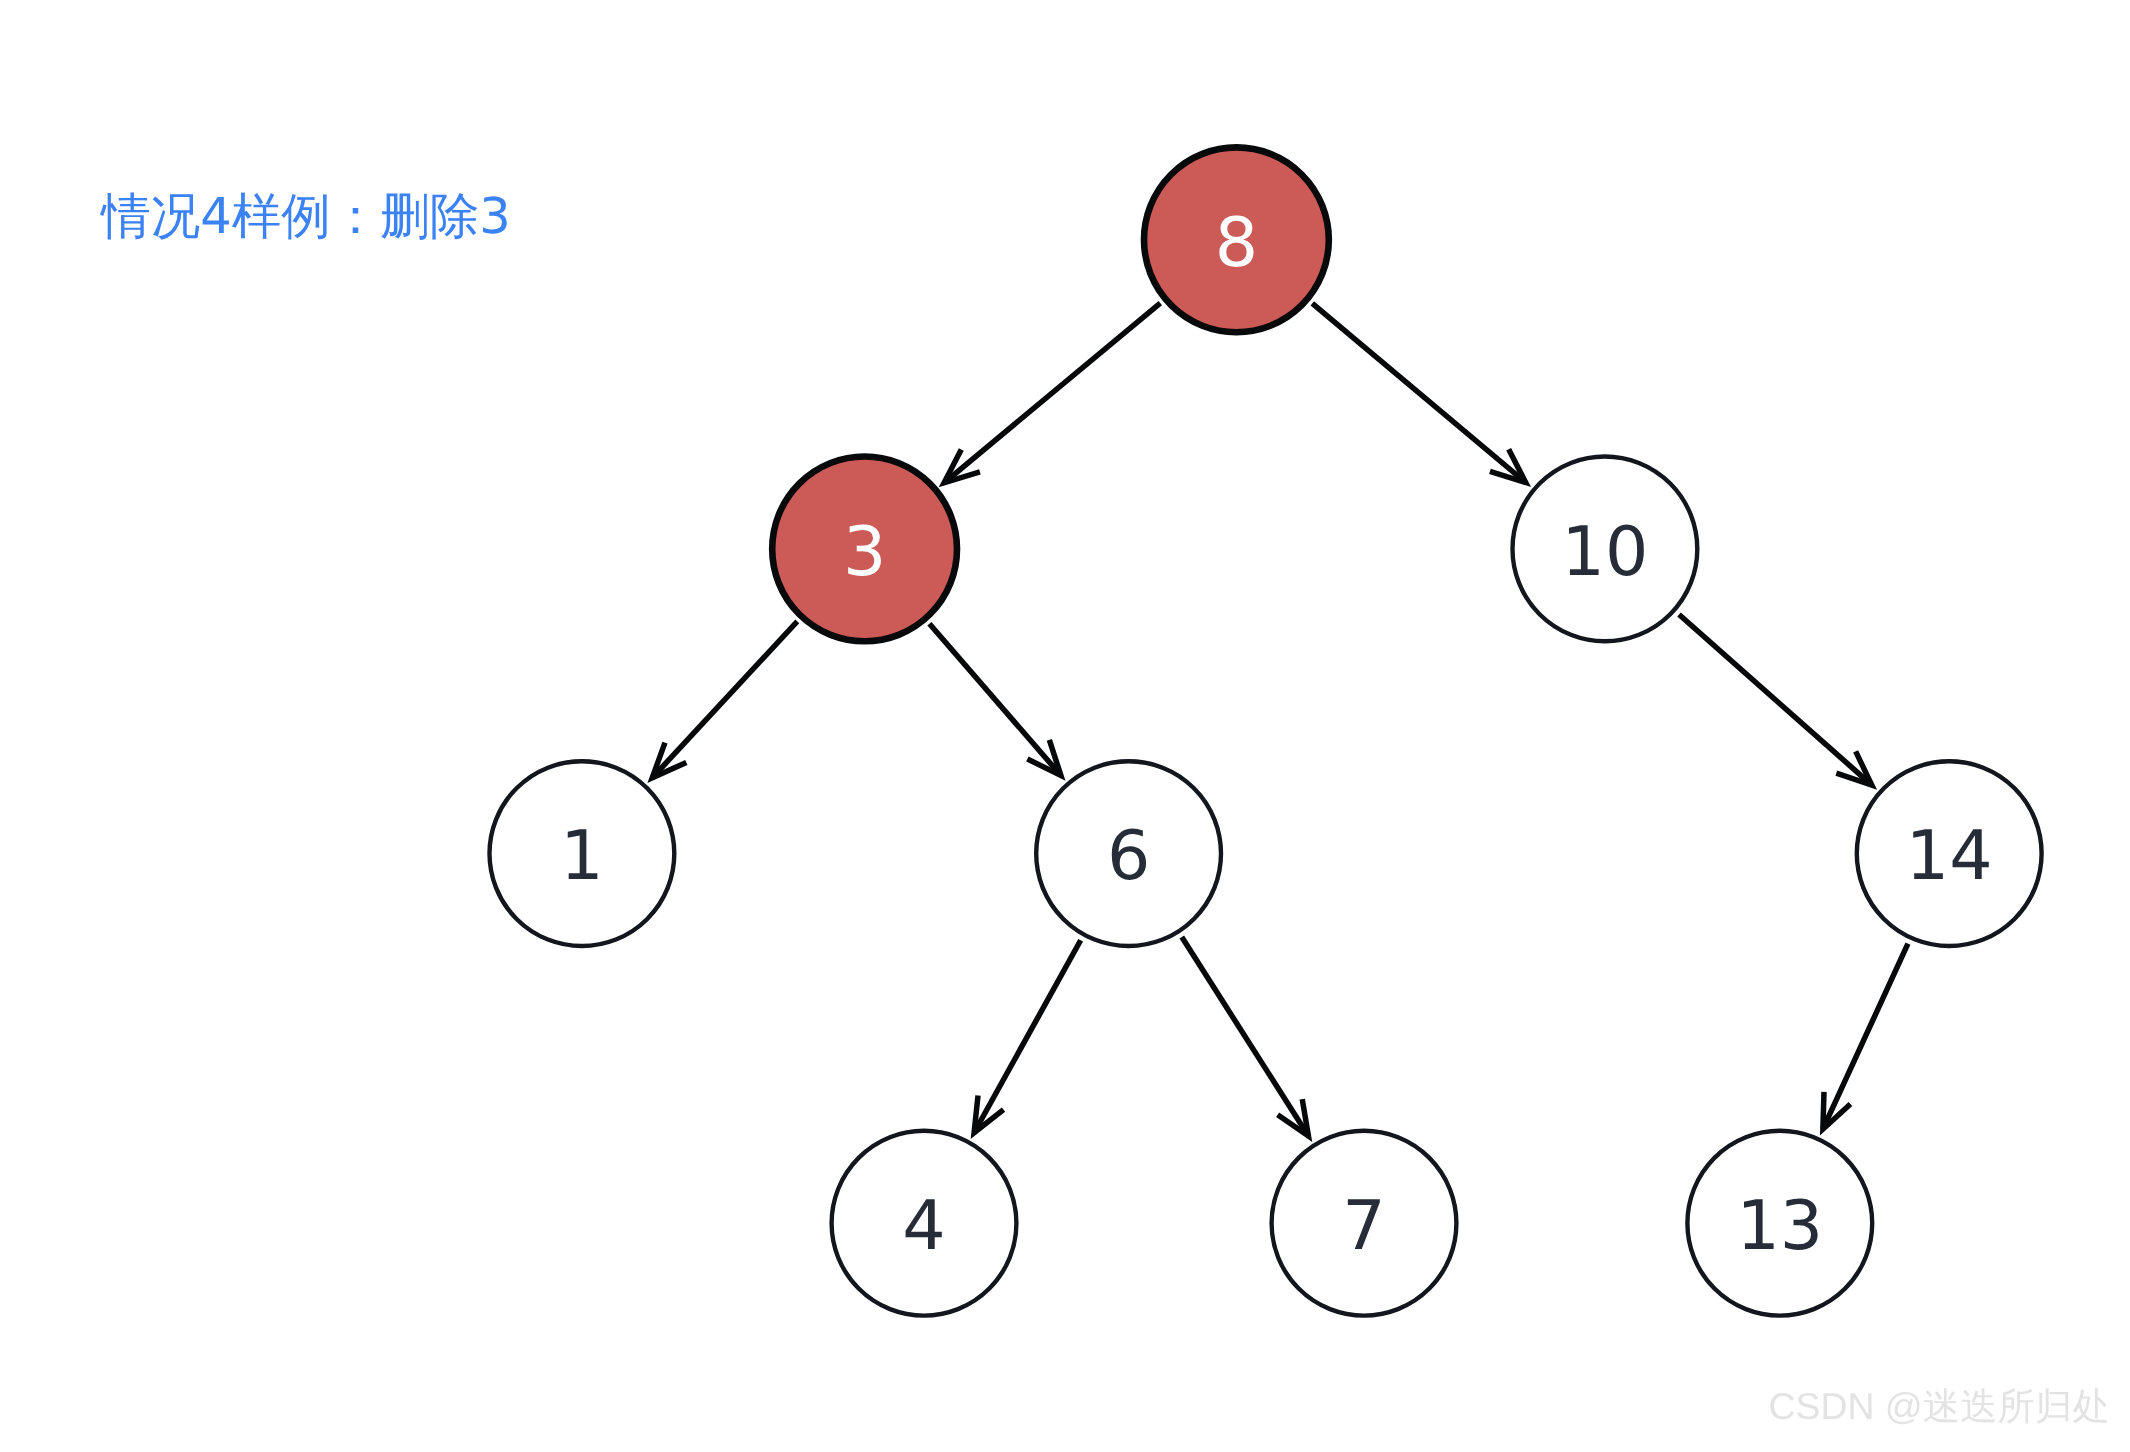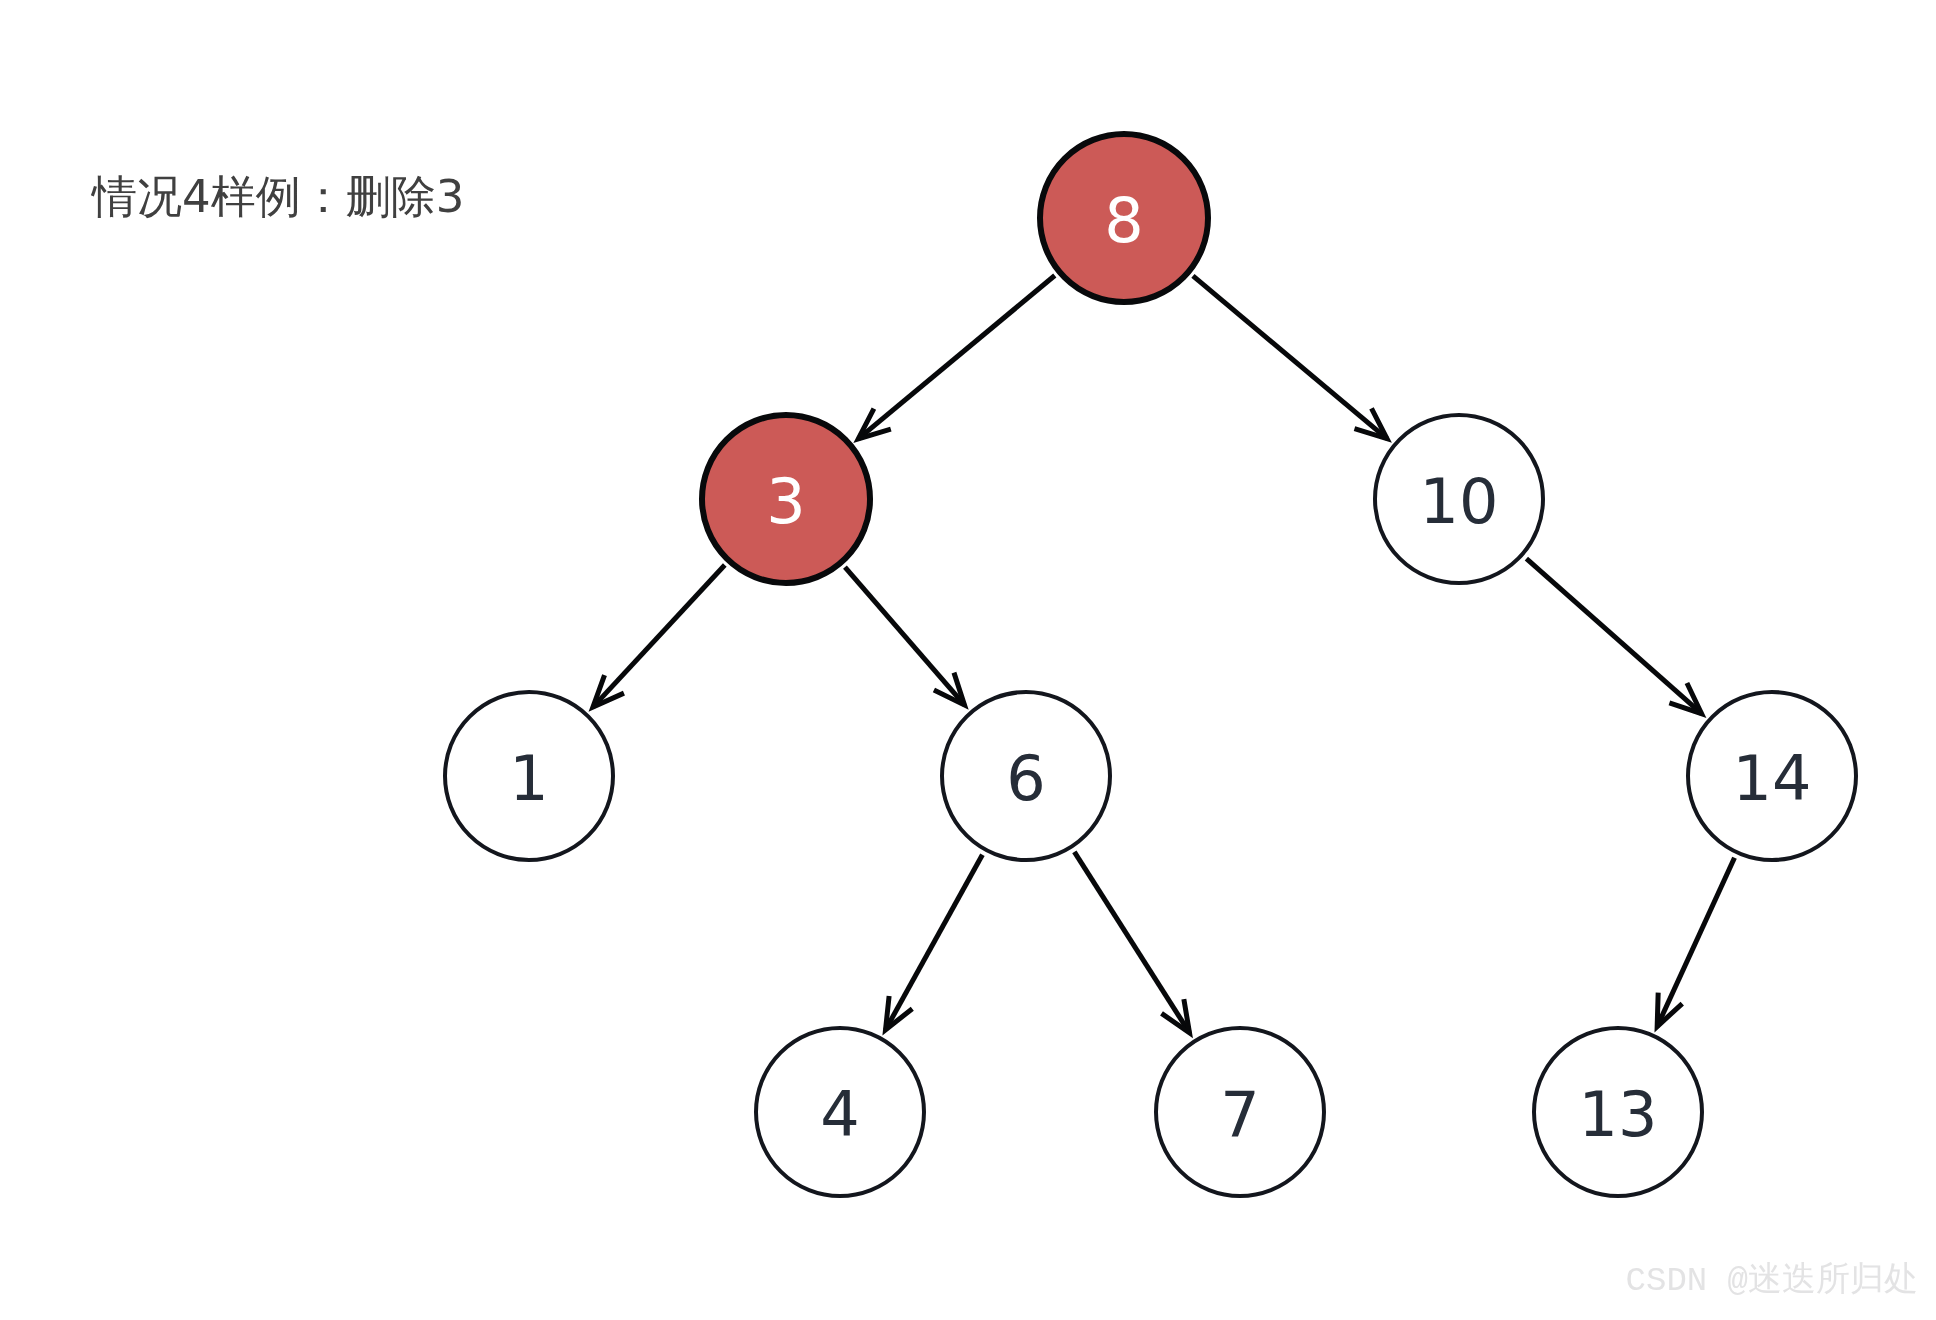--- a/index.html
+++ b/index.html
@@ -26,21 +26,21 @@
   
   .caption {
     position: absolute;
     left: 92px;
     top: 158px;
     z-index: 5;
   }
   .caption-line {
     font-size: 45px;
     line-height: 78px;
-    color: #404040;
+    color: #3b82f6;
     white-space: pre;
     letter-spacing: 0px;
     font-family: "DejaVu Sans", "Liberation Sans", sans-serif;
   }
 
   
   .node-circle-red {
     fill: #cc5a57;
     stroke: #08090b;
     stroke-width: 6;
@@ -79,21 +79,21 @@
   }
 
   
   .watermark {
     position: absolute;
     right: 18px;
     bottom: 18px;
     font-size: 34px;
     color: #e3e3e4;
     white-space: pre;
-    font-family: Liberation Mono, monospace;
+    font-family: Liberation Sans, sans-serif;
     z-index: 6;
   }
 </style>
 </head>
 <body>
 
 <div>
 
   <svg id="canvas" viewBox="0 0 1936 1320">
     <g id="edge-layer">

